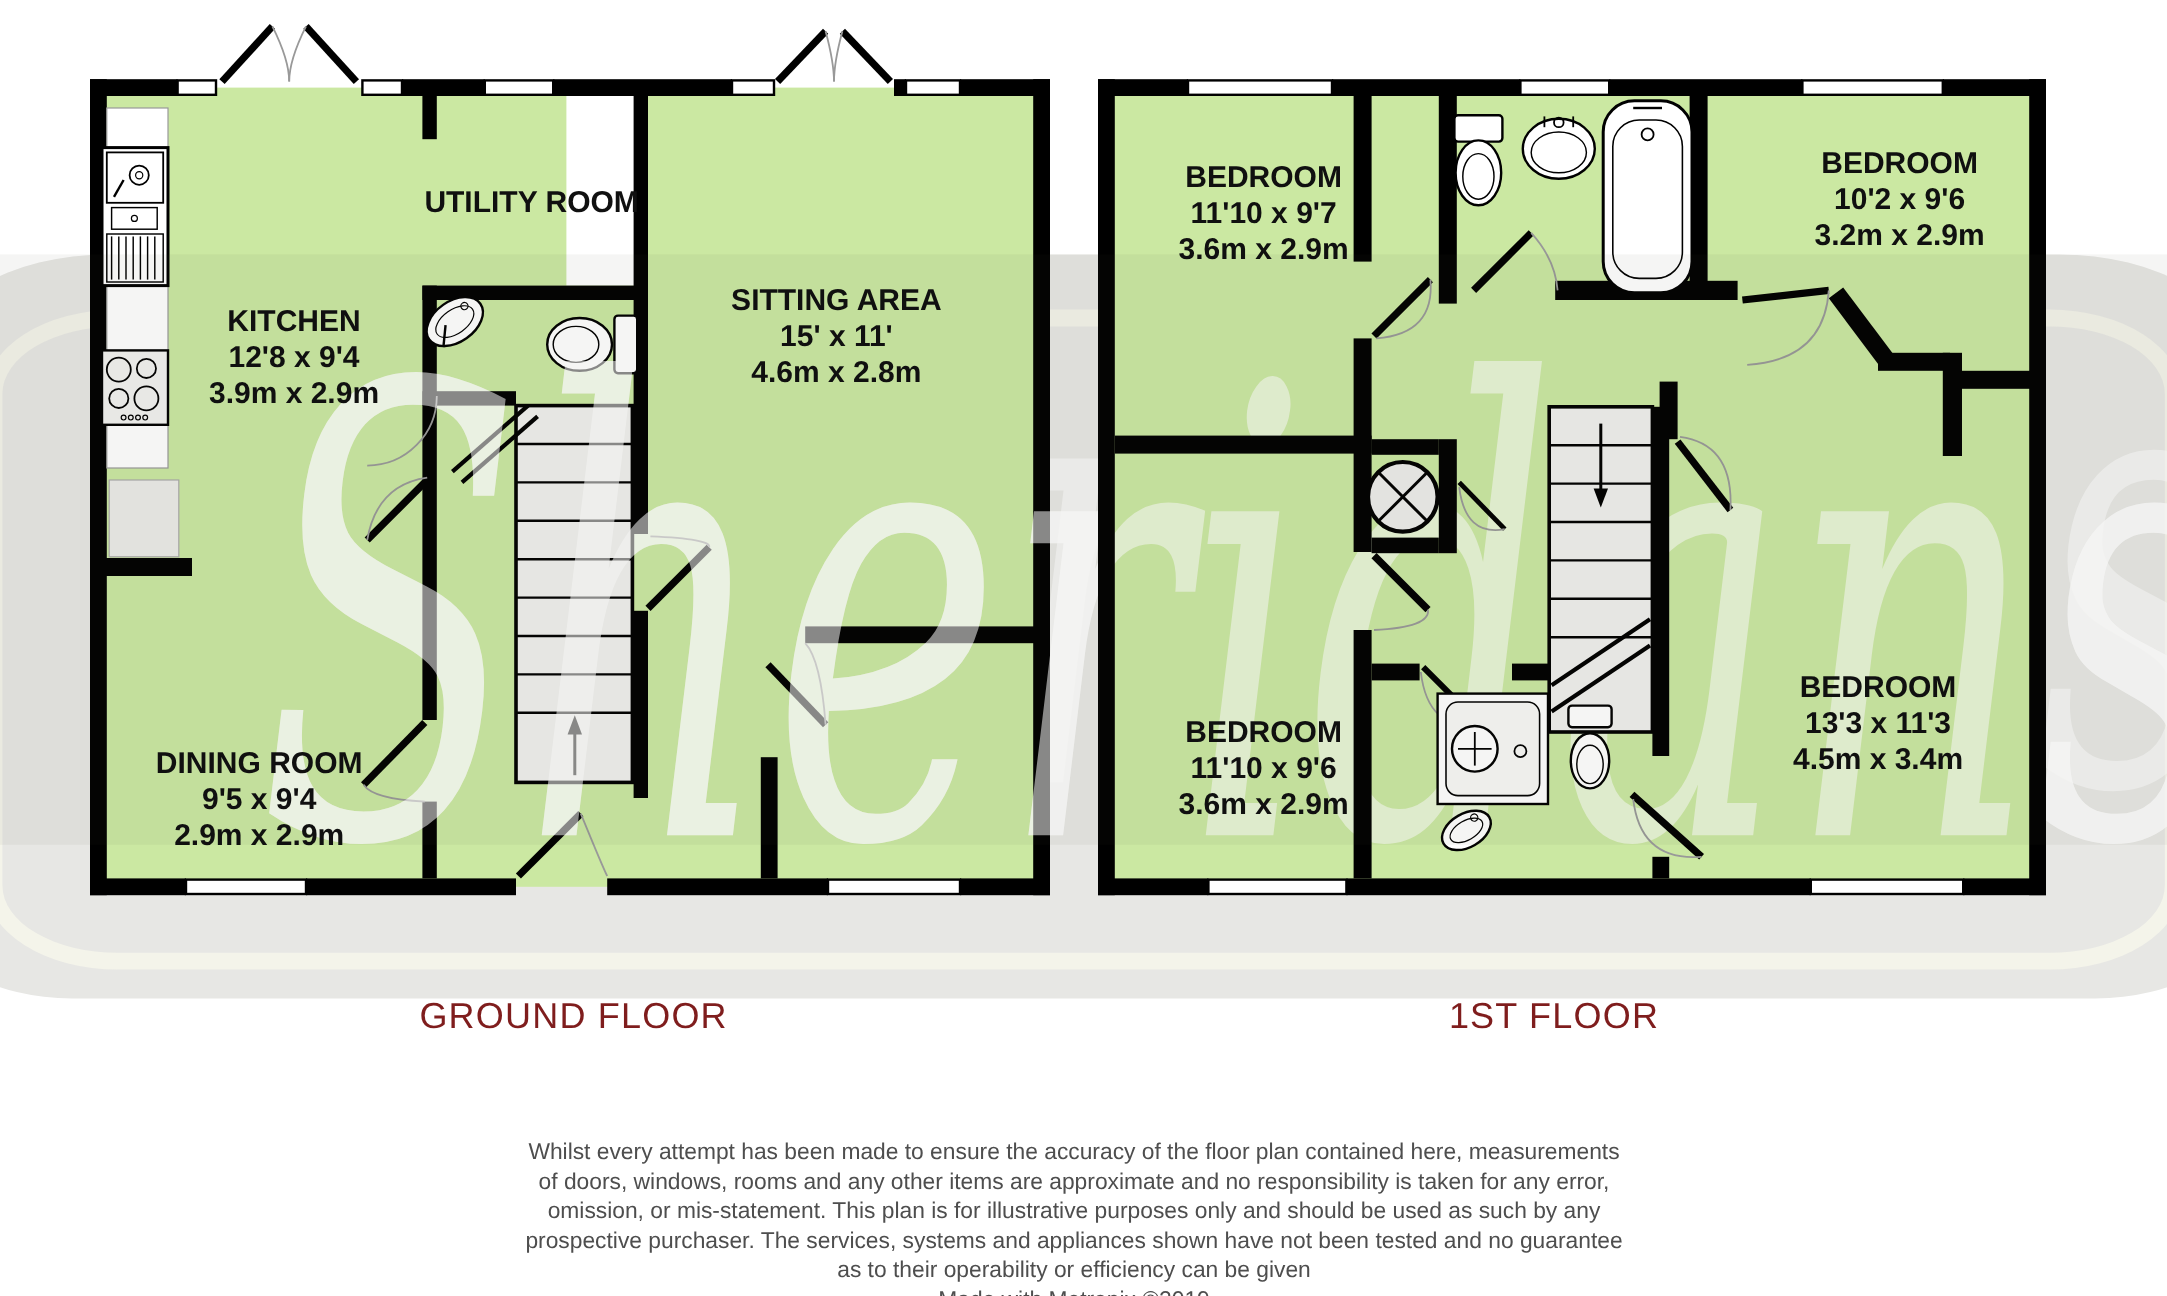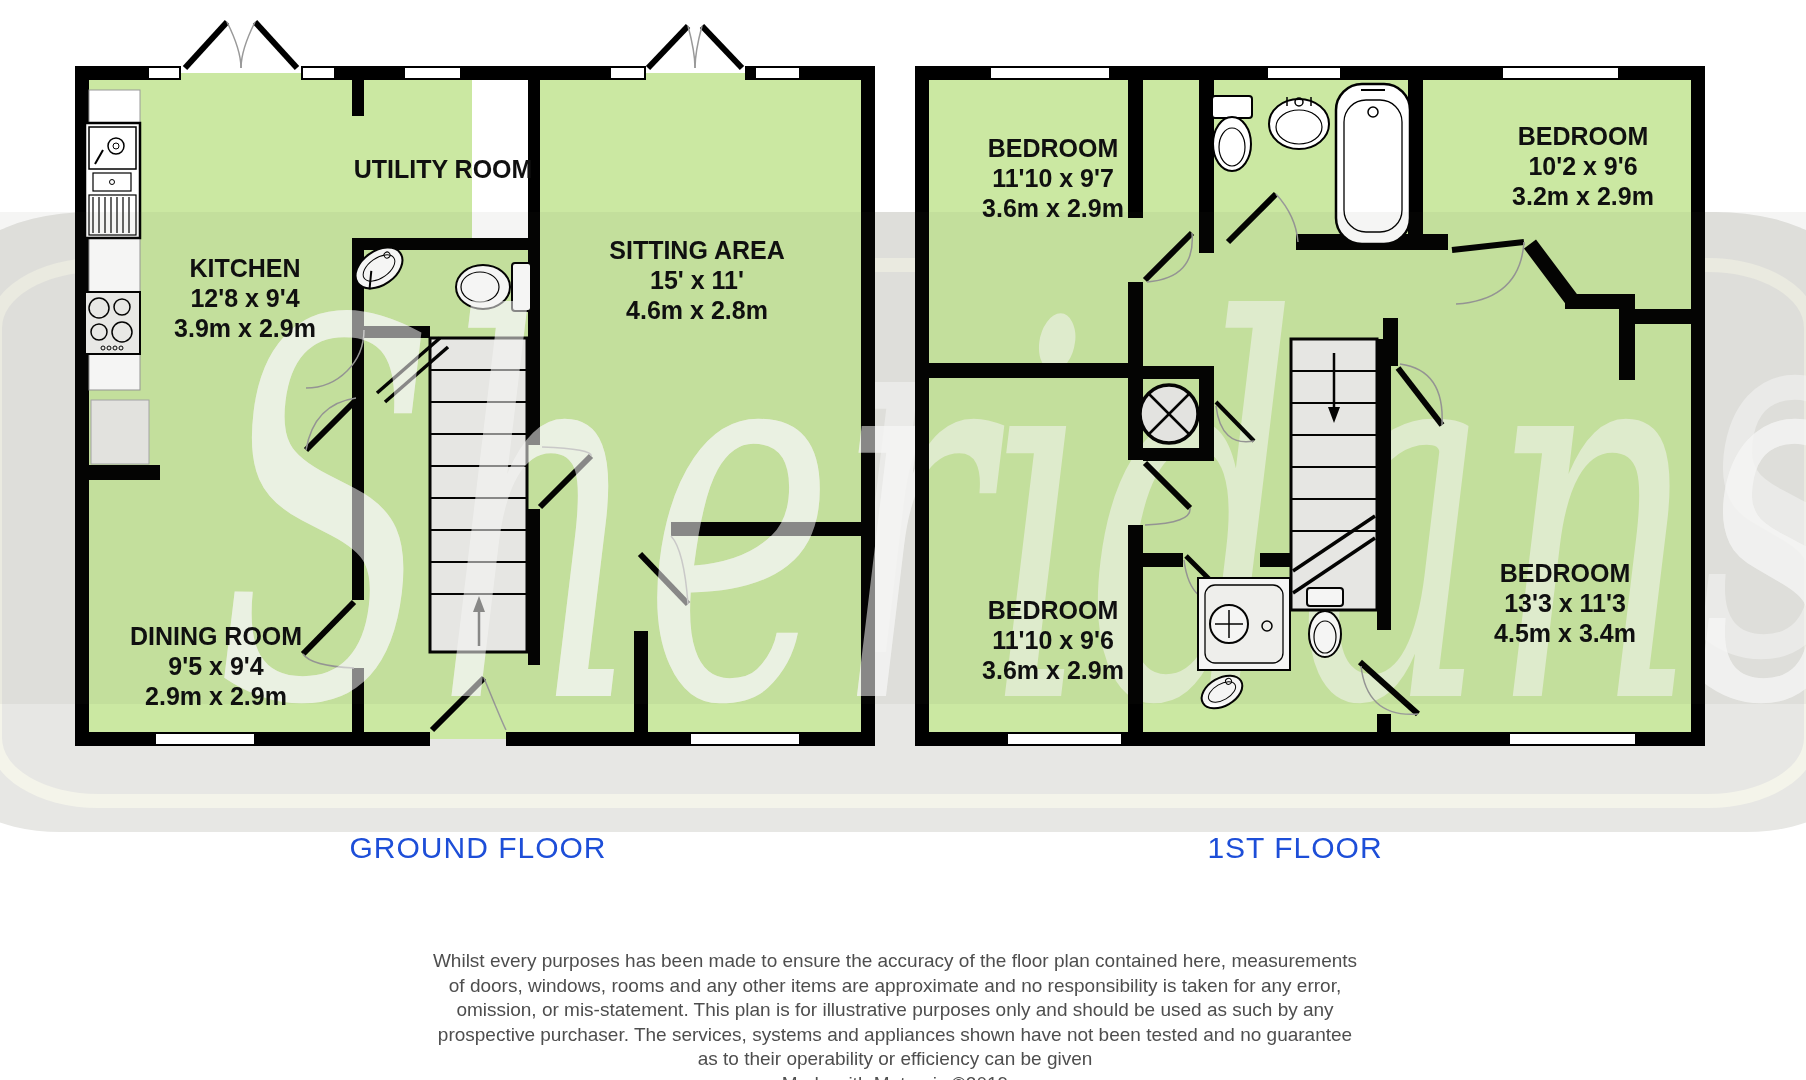--- a/index.html
+++ b/index.html
@@ -11,21 +11,21 @@
   .banner-inner{position:absolute;left:48px;right:48px;top:46px;bottom:24px;border:14px solid #f4f4ea;
           border-radius:110px / 70px;}
   .wm{position:absolute;left:215px;top:212px;z-index:2;font:italic 520px/1 "DejaVu Serif",serif;
       color:rgba(255,255,255,0.55);transform:scaleX(0.62);transform-origin:0 0;pointer-events:none;white-space:nowrap;}
   .plan{position:absolute;top:66px;z-index:3;overflow:visible;}
   svg{overflow:visible;display:block;}
   .shade{position:absolute;left:0;top:212px;width:1806px;height:492px;background:rgba(75,75,58,0.055);z-index:4;pointer-events:none;}
   
   .room-label{position:absolute;z-index:5;transform:translate(-50%,-50%);text-align:center;
       font-weight:bold;font-size:25px;line-height:30px;color:#101010;white-space:nowrap;}
-  .floor-label{position:absolute;z-index:5;transform:translate(-50%,-50%);font-size:30px;color:#1d4ed8;
+  .floor-label{position:absolute;z-index:5;transform:translate(-50%,-50%);font-size:30px;color:#7f1d1d;
       letter-spacing:1px;white-space:nowrap;text-align:center;}
   .disclaimer{position:absolute;z-index:5;left:395px;top:949px;width:1000px;text-align:center;}
   .disc-line{font-size:19px;line-height:24.5px;color:#4e4e4e;}
 </style>
 </head>
 <body>
 
 <div id="canvas">
 
   <div class="banner">
@@ -347,21 +347,21 @@
   <div class="room-label" style="left:1565px;top:603px">
     <div>BEDROOM</div>
       <div>13'3 x 11'3</div>
       <div>4.5m x 3.4m</div>
   </div>
 
   <div class="floor-label" style="left:478px;top:848px">GROUND FLOOR</div>
   <div class="floor-label" style="left:1295px;top:848px">1ST FLOOR</div>
 
   <div class="disclaimer">
-    <div class="disc-line">Whilst every purposes has been made to ensure the accuracy of the floor plan contained here, measurements</div>
+    <div class="disc-line">Whilst every attempt has been made to ensure the accuracy of the floor plan contained here, measurements</div>
     <div class="disc-line">of doors, windows, rooms and any other items are approximate and no responsibility is taken for any error,</div>
     <div class="disc-line">omission, or mis-statement. This plan is for illustrative purposes only and should be used as such by any</div>
     <div class="disc-line">prospective purchaser. The services, systems and appliances shown have not been tested and no guarantee</div>
     <div class="disc-line">as to their operability or efficiency can be given</div>
     <div class="disc-line">Made with Metropix ©2019</div>
   </div>
 
 </div>
 
 </body></html>

